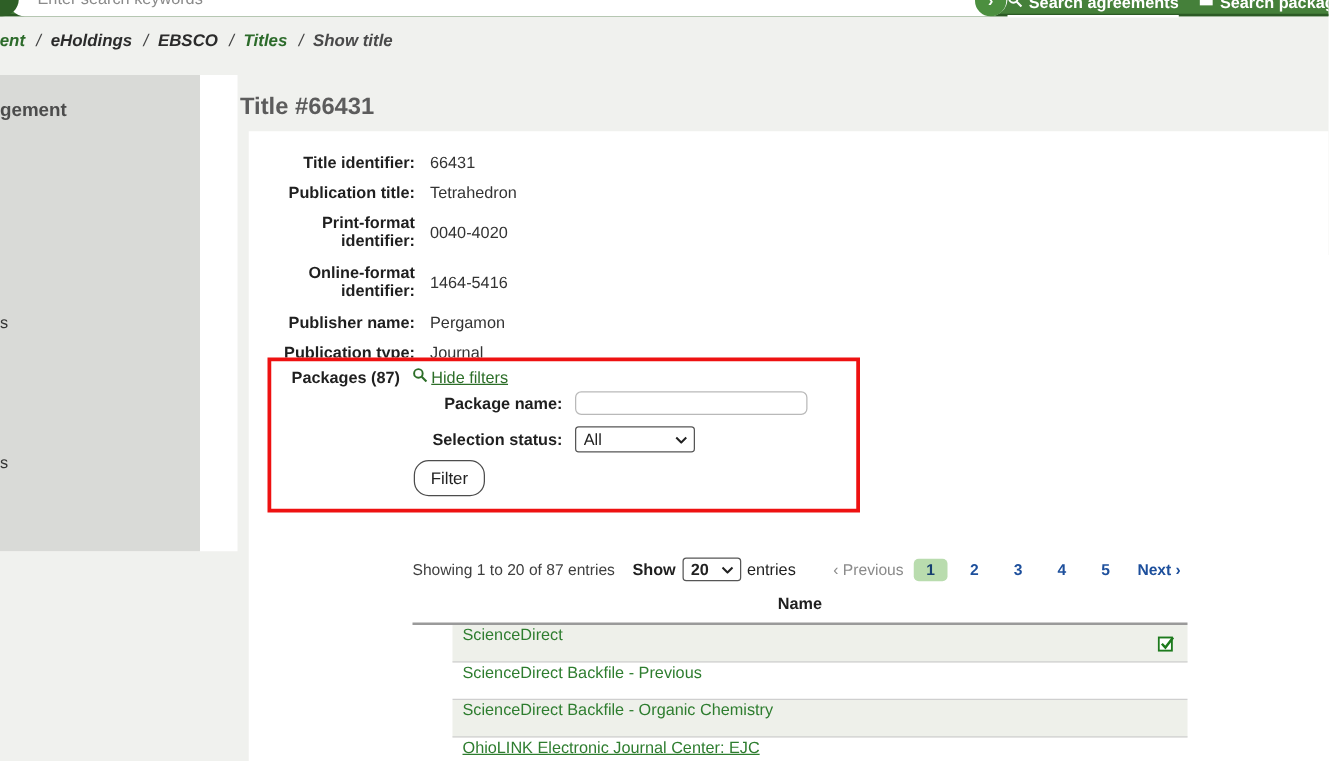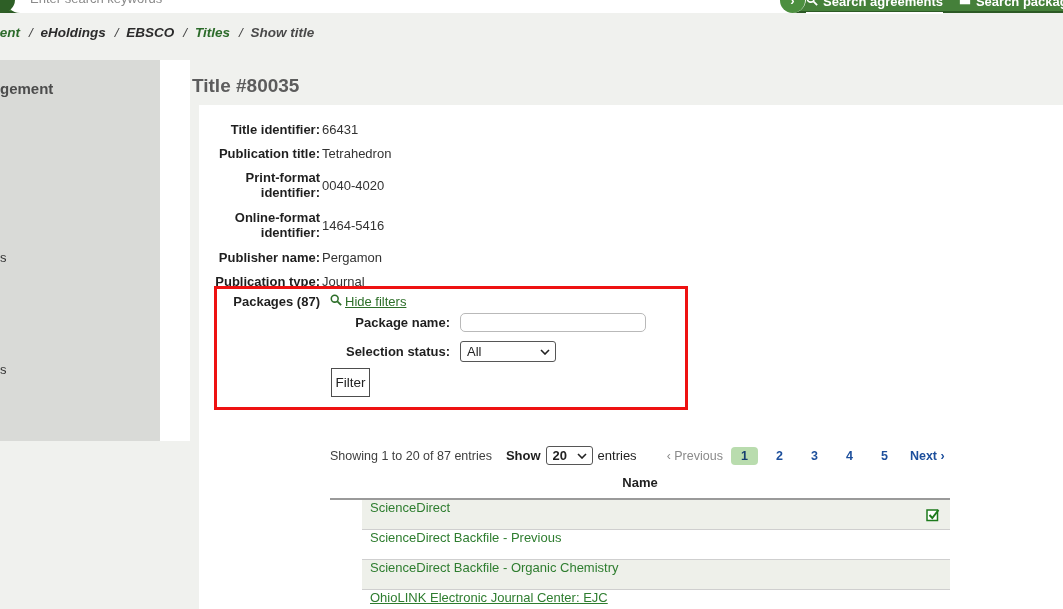--- a/index.html
+++ b/index.html
@@ -38,47 +38,47 @@
   .crumb-sep{ color:#444; margin:0 5px; }
   
   .sidebar{ position:absolute; left:0; top:60px; width:190px; height:381px; background:#fff; }
   .sidebar-inner{ position:absolute; left:0; top:0; width:160px; height:381px; background:#d9dad7; }
   .sidebar-heading{ position:absolute; left:0; top:20px; font-size:15px; font-weight:bold; color:#4c4c4c; }
   .sidebar-link-1{ position:absolute; left:0; top:190px; font-size:13px; color:#333; }
   .sidebar-link-2{ position:absolute; left:0; top:302px; font-size:13px; color:#333; }
   
   .page-title{ position:absolute; left:192px; top:75px; font-size:19px; font-weight:bold; color:#5c5c5c; }
   
-  .panel{ position:absolute; left:199px; top:105px; width:864px; height:504px; background:#fff; }
+  .panel{ position:absolute; left:199px; top:105px; width:864px; height:504px; background:#fff;padding-left:12px; }
   
   .details{ padding-top:12px; }
   .detail-row{ display:flex; align-items:center; min-height:24px; }
   .detail-label{ width:121px; text-align:right; font-weight:bold; font-size:13px; color:#1f1f1f; }
-  .detail-value{ margin-left:2px; font-size:13px; color:#333; }
+  .detail-value{ margin-left:12px; font-size:13px; color:#333; }
   .detail-row.tall{ min-height:40px; }
   
   .red-box{ position:absolute; left:15px; top:181px; width:474px; height:124px;
     border:3px solid #ee1111; background:#fff; }
   .pkg-row{ position:absolute; left:0; top:5px; display:flex; align-items:center; width:100%; }
   .pkg-label{ width:103px; text-align:right; font-weight:bold; font-size:13px; color:#1f1f1f; }
   .hide-filters{ margin-left:10px; display:flex; align-items:center; gap:3px;
     color:#2c6e28; font-size:13px; text-decoration:underline; cursor:pointer; }
   .filter-row{ position:absolute; left:0; display:flex; align-items:center; width:100%; }
   .filter-label{ width:233px; text-align:right; font-weight:bold; font-size:13px; color:#1f1f1f; }
   .pkg-name-input{ margin-left:10px; width:186px; height:19px; border:1px solid #b9b9b9;
     border-radius:5px; font:12px "Liberation Sans", sans-serif; padding:0 6px; outline:none; }
   .sel{ position:relative; display:inline-block; background:#fff; border:1px solid #565656; border-radius:3px; }
   .sel select{ appearance:none; -webkit-appearance:none; border:none; background:transparent;
     font:13px "Liberation Sans", sans-serif; color:#222; padding:2px 20px 2px 6px; outline:none; }
   .sel .chev{ position:absolute; right:5px; top:50%; transform:translateY(-50%); pointer-events:none;
     display:flex; }
   .status-sel{ margin-left:10px; width:96px; }
   .status-sel select{ width:94px; }
-  .filter-btn{ position:absolute; left:114px; top:79px; width:39px; height:29px;
-    background:#fff; border:1px solid #4d4d4d; border-radius:0;
+  .filter-btn{ position:absolute; left:114px; top:79px; width:57px; height:29px;
+    background:#fff; border:1px solid #4d4d4d; border-radius:12px;
     font:13.5px "Liberation Sans", sans-serif; color:#222; cursor:pointer; }
   
   .pagination{ position:absolute; left:131px; top:341px; display:flex; align-items:center;
     font-size:12.5px; white-space:nowrap; }
   .pag-summary{ color:#3f3f3f; }
   .pag-show{ font-weight:bold; font-size:13px; color:#1f1f1f; margin-left:14px; }
   .size-sel{ margin-left:5px; width:47px; }
   .size-sel select{ width:45px; font-weight:bold; padding:1px 16px 1px 6px; }
   .pag-entries{ font-weight:normal; font-size:13px; color:#1f1f1f; margin-left:5px; }
   .pag-prev{ color:#8a8a8a; margin-left:30px; }
@@ -140,21 +140,21 @@
   </nav>
 
   <aside class="sidebar">
     <div class="sidebar-inner">
       <div class="sidebar-heading">gement</div>
       <div class="sidebar-link-1">s</div>
       <div class="sidebar-link-2">s</div>
     </div>
   </aside>
 
-  <h1 class="page-title">Title #80035</h1>
+  <h1 class="page-title">Title #66431</h1>
 
   <main class="panel">
 
     <div class="details">
       <div class="detail-row">
         <span class="detail-label">Title identifier:</span>
         <span class="detail-value">66431</span>
       </div>
       <div class="detail-row">
         <span class="detail-label">Publication title:</span>

